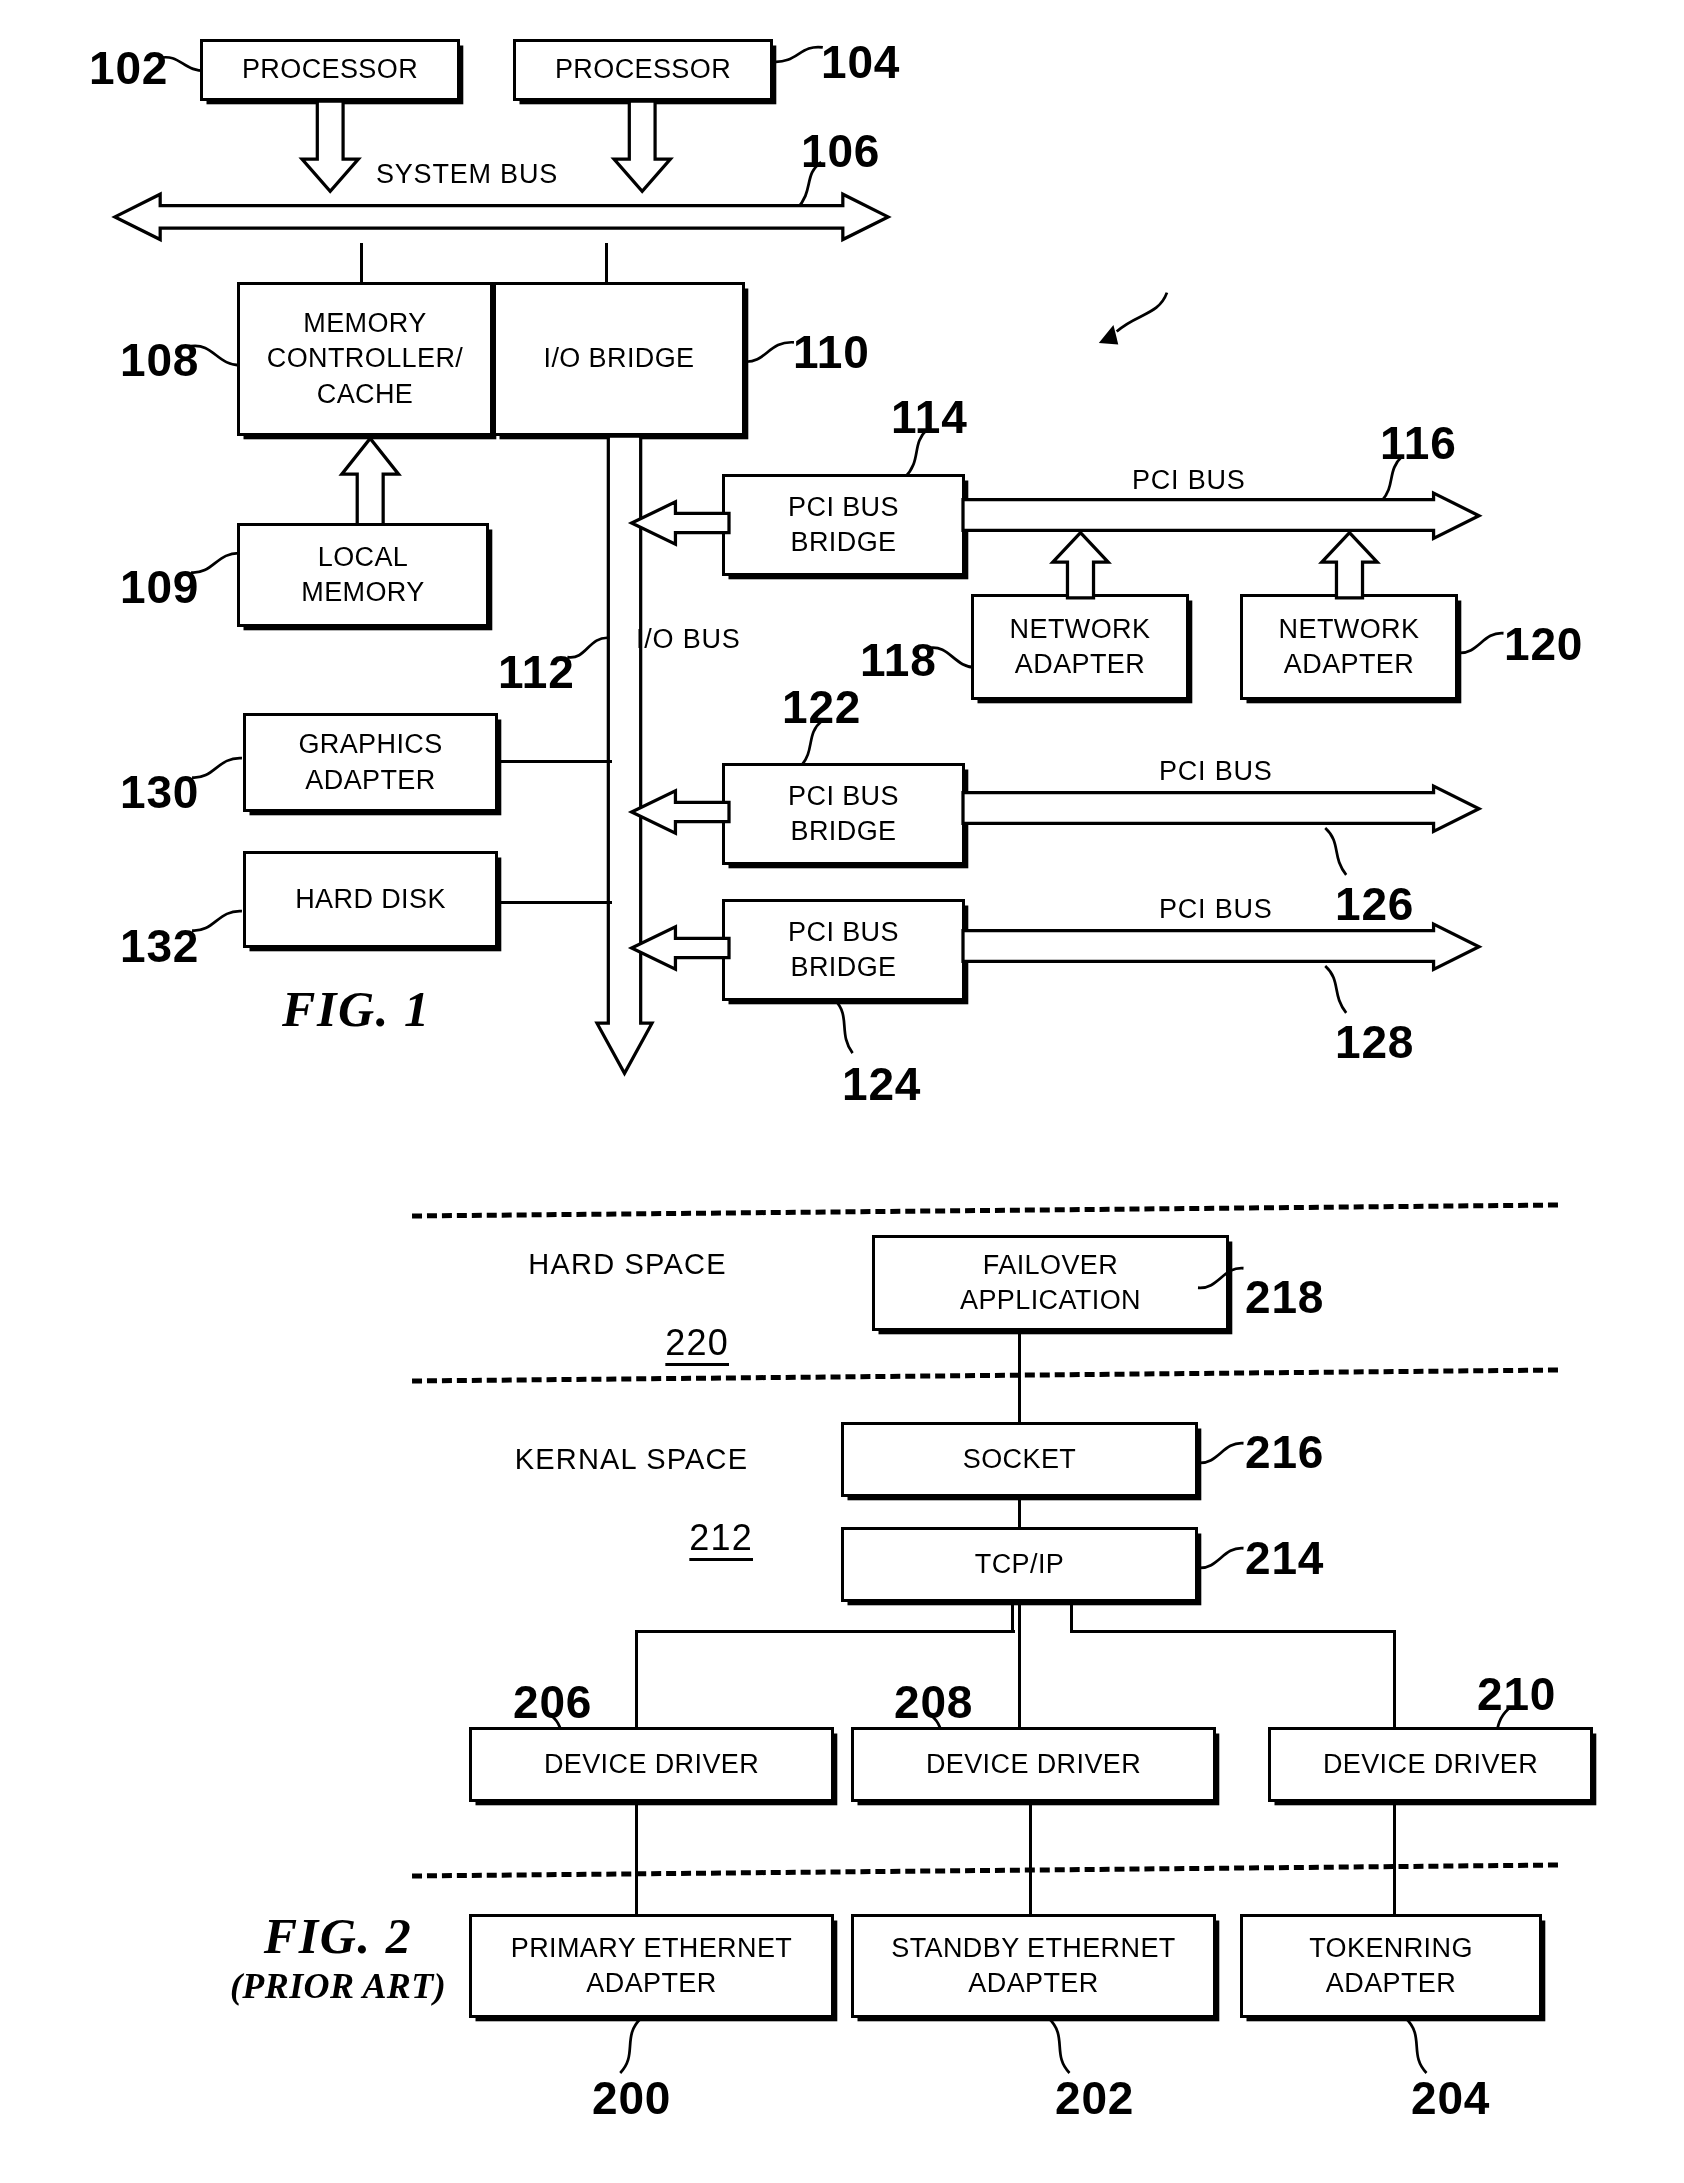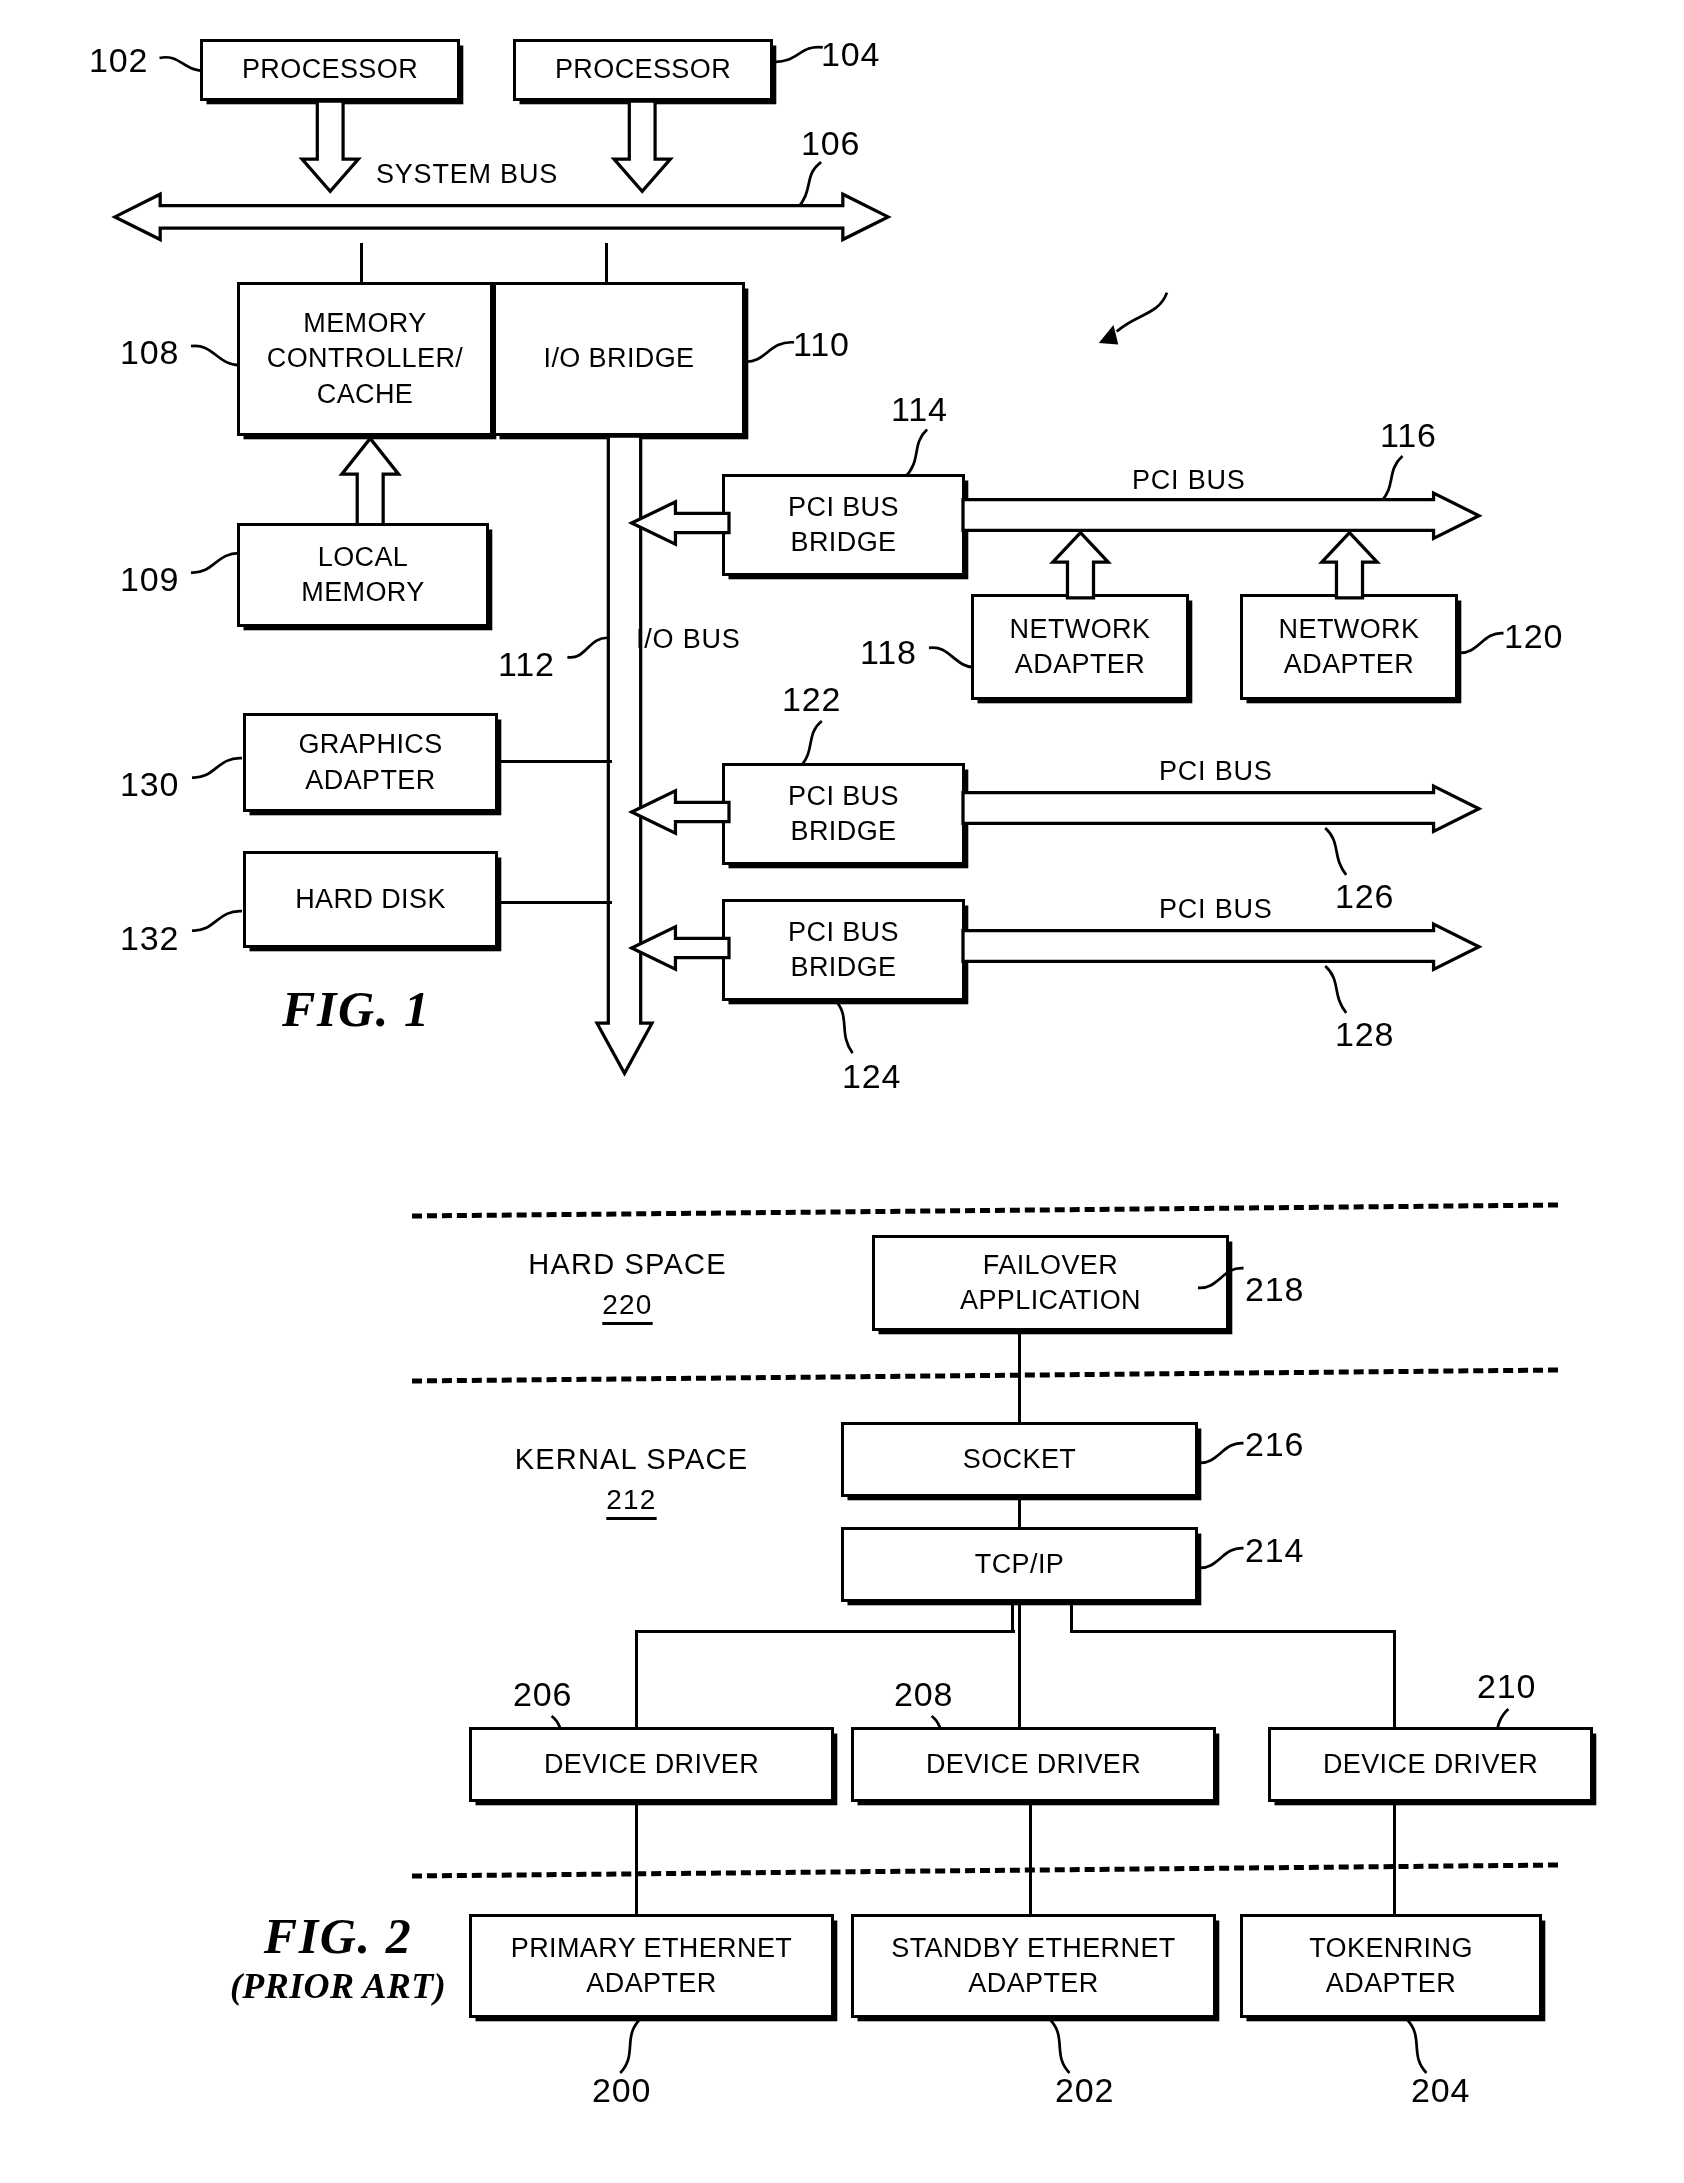--- a/index.html
+++ b/index.html
@@ -32,24 +32,25 @@
     font-size: 27px;
     letter-spacing: 0.4px;
     box-shadow: 4.9px 4.9px 0 -1.6px #000;
   }
   .box span { display: block; }
   .box.two-line { line-height: 1.30; }
 
   
   .ref {
     position: absolute;
-    font-size: 34px;
+    font-size: 46px;
     letter-spacing: 0.8px;
     white-space: nowrap;
     font-family: "Liberation Sans", sans-serif;
+    font-weight: bold;
   }
 
   
   .line-v {
     position: absolute;
     width: 3.2px;
     background: #000;
   }
   .line-h {
     position: absolute;
@@ -102,25 +103,26 @@
   
   .spacelab {
     position: absolute;
     font-size: 29px;
     letter-spacing: 1.2px;
     text-align: center;
     white-space: nowrap;
   }
   .spacelab .num {
     display: block;
-    margin-top: 8px;
-    font-size: 28px;
+    margin-top: 41px;
+    font-size: 36px;
     text-decoration: underline;
     text-underline-offset: 8px;
     text-decoration-thickness: 3.2px;
+    text-align: right;
   }
 </style>
 </head>
 <body>
 
 <div id="page">
 
   <div class="ref" style="left:89px; top:41px;">102</div>
   <svg class="lead-svg" style="left:159px; top:50px; width:57px; height:32px;" viewBox="0 0 70 40" width="57" height="32">
     <path d="M0,10 C26,4 30,28 60,26"></path>

